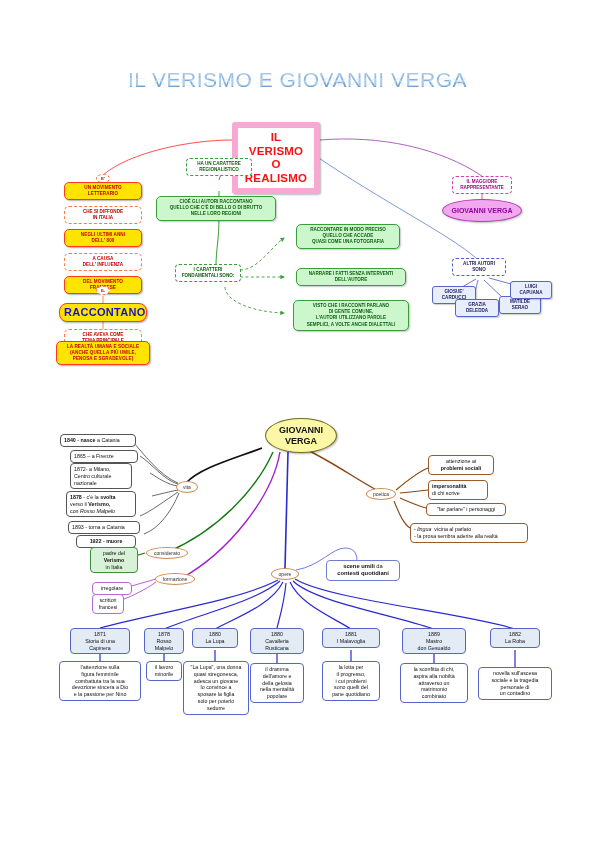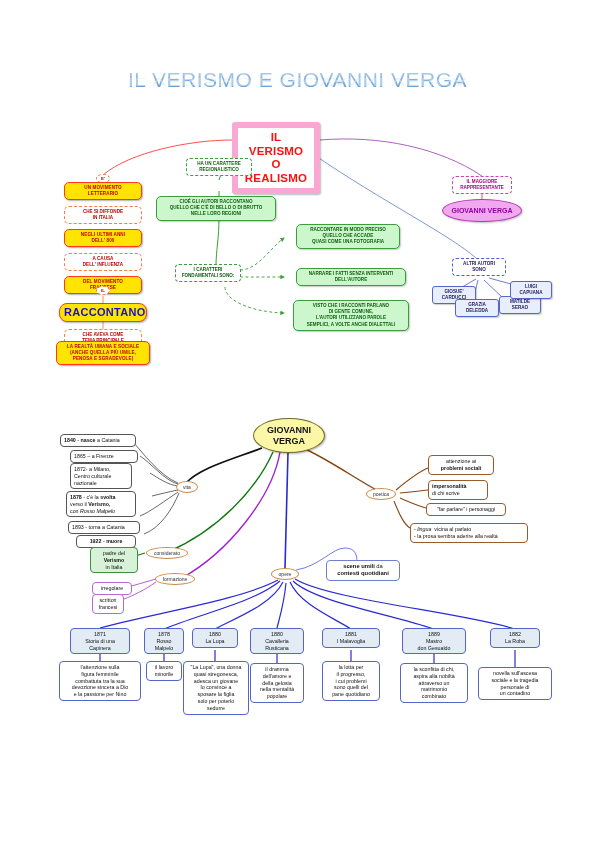--- a/index.html
+++ b/index.html
@@ -278,21 +278,21 @@
 SONO</div>
   <div class="node n-blue" style="left:432px;top:286px;width:44px;white-space:pre-line;">GIOSUE'
 CARDUCCI</div>
   <div class="node n-blue" style="left:455px;top:299px;width:44px;white-space:pre-line;">GRAZIA
 DELEDDA</div>
   <div class="node n-blue" style="left:499px;top:296px;width:42px;white-space:pre-line;">MATILDE
 SERAO</div>
   <div class="node n-blue" style="left:510px;top:281px;width:42px;white-space:pre-line;">LUIGI
 CAPUANA</div>
 
-  <div class="node b-main" style="left:253px;top:418px;width:72px;white-space:pre-line;">GIOVANNI
+  <div class="node b-main" style="left:265px;top:418px;width:72px;white-space:pre-line;">GIOVANNI
 VERGA</div>
 
   <div class="node b-hub" style="left:176px;top:481px;width:22px;">vita</div>
   <div class="node b-hub" style="left:146px;top:547px;width:42px;">considerato</div>
   <div class="node b-hub" style="left:155px;top:573px;width:40px;">formazione</div>
   <div class="node b-hub" style="left:271px;top:568px;width:28px;">opere</div>
   <div class="node b-hub" style="left:366px;top:488px;width:30px;">poetica</div>
 
   <div class="node b-black" style="left:60px;top:434px;width:76px;"><b>1840 - nasce</b> a Catania</div>
   <div class="node b-black" style="left:70px;top:450px;width:68px;">1865 – a Firenze</div>

